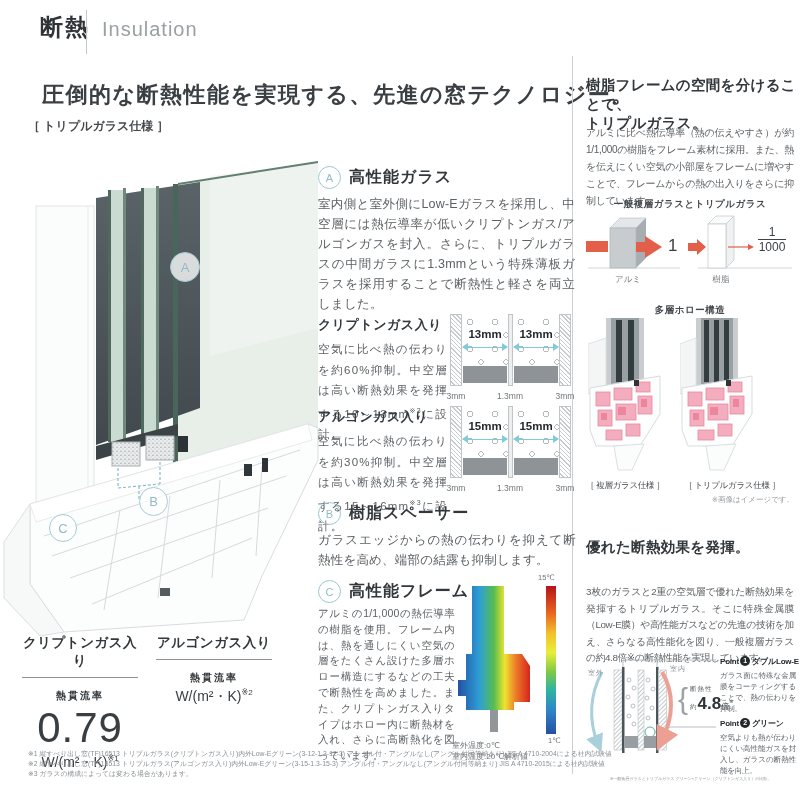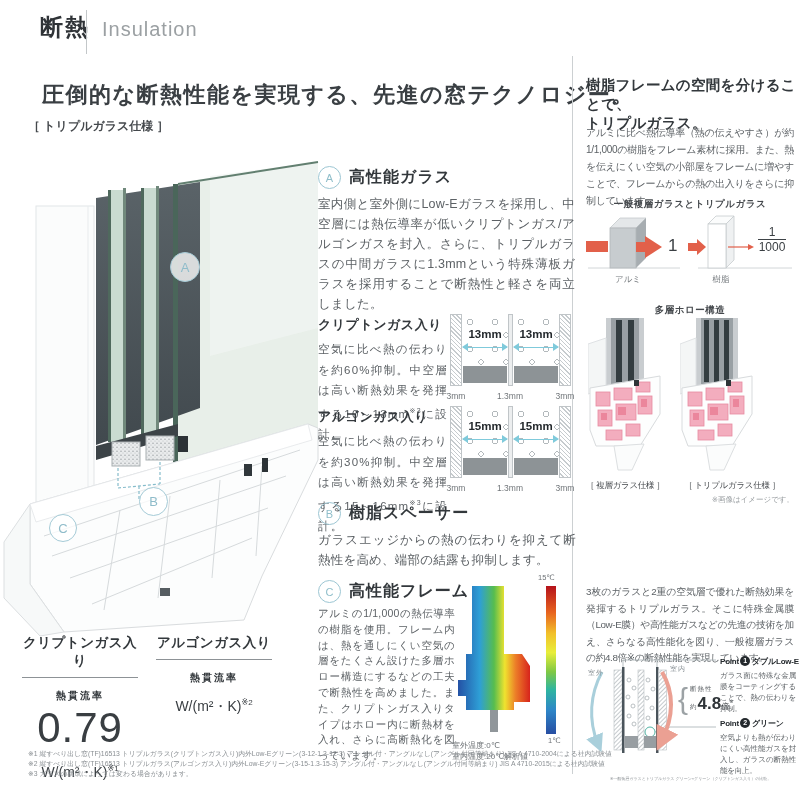--- a/index.html
+++ b/index.html
@@ -68,21 +68,21 @@
   .pnum{display:inline-block;width:10px;height:10px;border-radius:50%;background:#24292d;color:#fff;
         font-size:7px;line-height:10px;text-align:center;margin:0 2px 0 1px;vertical-align:1px}
   .pbody{font-size:7.5px;line-height:11px;letter-spacing:-.2px;color:#5c6165;text-align:justify;margin-top:3px;width:76px}
   .b3note{transform:scale(.5);transform-origin:0 0;font-size:8px;white-space:nowrap;color:#8a8f93;width:400px}
   
   .spec{width:116px;text-align:center}
   .spec .st{font-size:13.5px;font-weight:bold;letter-spacing:.5px;color:#33383c}
   .spec .rule{height:1px;background:#8d9296;margin-top:7px}
   .spec .sm{font-size:10px;font-weight:bold;margin-top:11px;letter-spacing:2px;color:#33383c}
   .spec .sv{font-size:42px;font-weight:400;color:#393e42;margin-top:2px;letter-spacing:1px;line-height:46px}
-  .spec .su{font-size:14px;color:#3a3f43;margin-top:13px}
+  .spec .su{font-size:14px;color:#3a3f43;margin-top:3px}
   .spec .su sup{font-size:8px}
   #fnotes{transform:scale(.72);transform-origin:0 0;width:790px}
   #fnotes div{font-size:9.5px;line-height:14.2px;color:#8a8f93;white-space:nowrap}
   #col-div{left:572px;top:56px;width:1px;height:718px;background:#ccd0d2}
 </style>
 </head>
 <body>
 
 <div class="abs" id="hdr-jp">断熱</div>
 <div class="abs" id="hdr-div"></div>
@@ -342,20 +342,21 @@
         <rect x="53" y="81" width="6" height="8"></rect>
     </g>
     <rect x="46" y="62" width="5" height="6" fill="#2e3437"></rect>
   </svg>
 </div>
 <span class="abs b2-cap" style="left:586px;top:480px;width:78px">［ 複層ガラス仕様 ］</span>
 <span class="abs b2-cap" style="left:672px;top:480px;width:120px">［ トリプルガラス仕様 ］</span>
 <div class="abs b2-note" style="left:586px;top:495px;width:208px">※画像はイメージです。</div>
 
 <div class="abs r-title" style="left:586px;top:538px;width:210px">
+  <div>優れた断熱効果を発揮。</div>
 </div>
 <div class="abs r-body" style="left:586px;top:584px;width:208px;font-size:9.8px;letter-spacing:-.4px;line-height:16.5px">3枚のガラスと2重の空気層で優れた断熱効果を発揮するトリプルガラス。そこに特殊金属膜（Low-E膜）や高性能ガスなどの先進の技術を加え、さらなる高性能化を図り、一般複層ガラスの約4.8倍※の断熱性能を実現しています。</div>
 
 <div class="abs" style="left:586px;top:656px;width:214px;height:126px">
   <svg width="130" height="104" viewBox="0 0 130 104">
     <defs>
       <pattern id="h2" width="3" height="3" patternUnits="userSpaceOnUse" patternTransform="rotate(45)">
         <rect width="3" height="3" fill="#fff"></rect>
           <rect width="1" height="3" fill="#c6cbce"></rect>
       </pattern>

